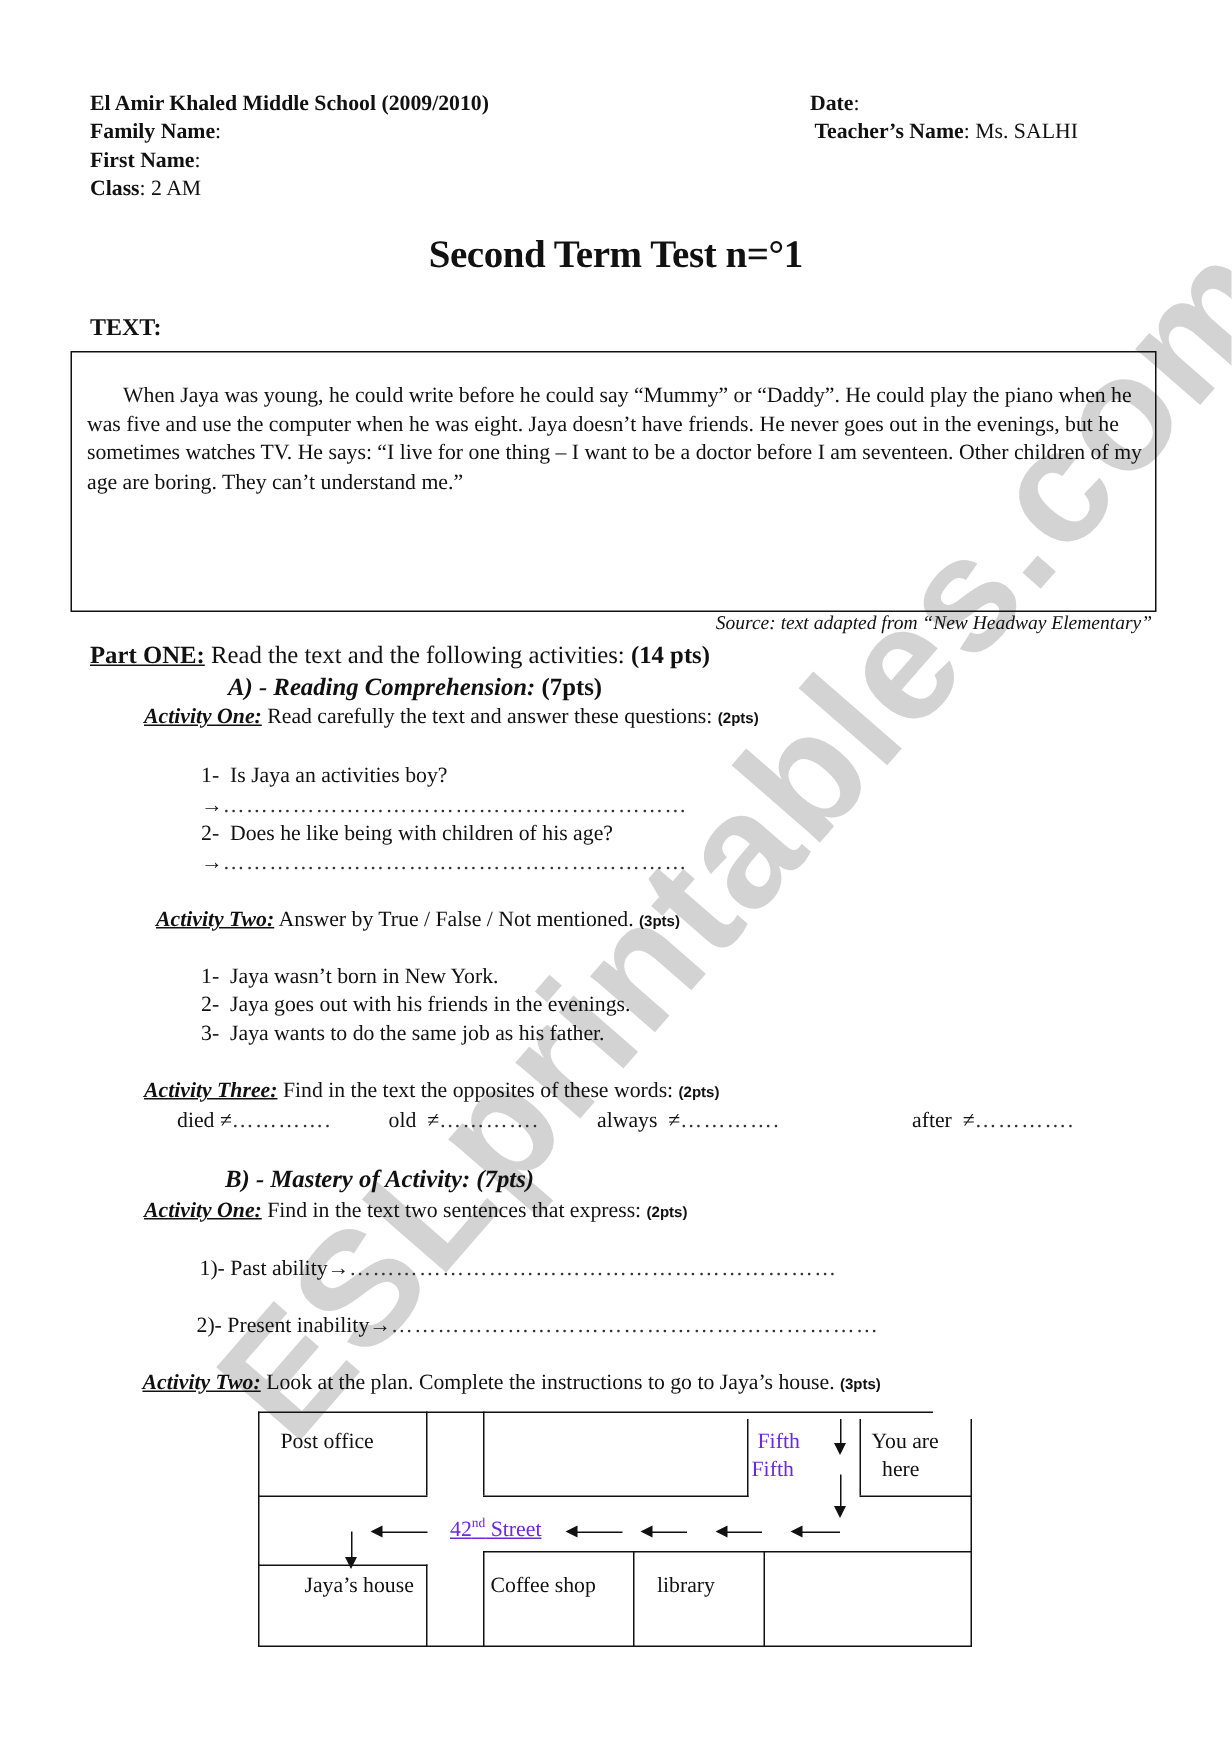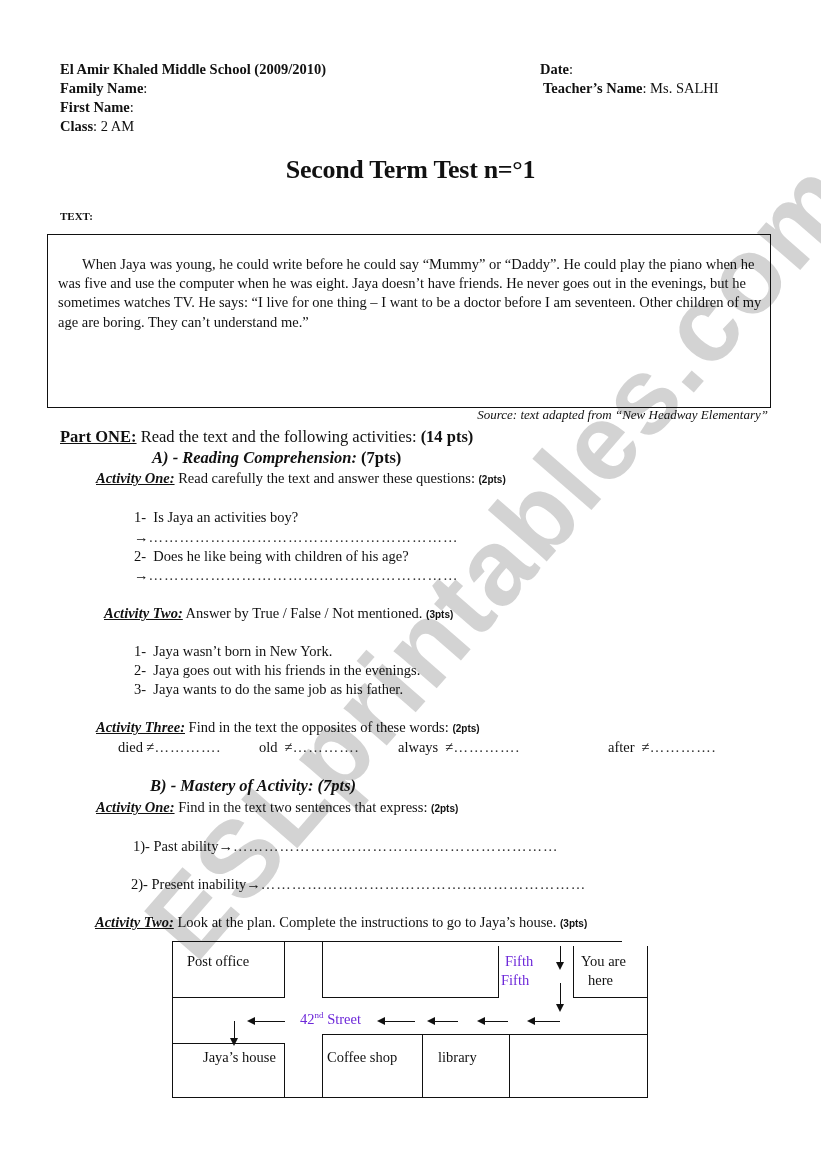--- a/index.html
+++ b/index.html
@@ -81,21 +81,21 @@
 
 <div class="abs hdr" style="left:540px; top:60px;">
   <span class="b">Date</span><span>:</span>
 </div>
 <div class="abs hdr" style="left:543px; top:79px;">
   <span class="b">Teacher’s Name</span><span>: Ms. SALHI</span>
 </div>
 
 <div class="title">Second Term Test n=°1</div>
 
-<div class="abs b" style="left:60px; top:210px; font-size:11px;">TEXT:</div>
+<div class="abs b" style="left:60px; top:210px; font-size:16px;">TEXT:</div>
 
 <div class="textbox">
   <p>When Jaya was young, he could write before he could say “Mummy” or “Daddy”. He could play the piano when he was five and use the computer when he was eight. Jaya doesn’t have friends. He never goes out in the evenings, but he sometimes watches TV. He says: “I live for one thing – I want to be a doctor before I am seventeen. Other children of my age are boring. They can’t understand me.”</p>
 </div>
 <div class="source">Source: text adapted from “New Headway Elementary”</div>
 
 <div class="abs" style="left:60px; top:427px; font-size:16.5px;">
   <span class="b" style="text-decoration:underline;">Part ONE:</span><span> Read the text and the following activities: </span><span class="b">(14 pts)</span>
 </div>
 
@@ -191,21 +191,21 @@
   <div class="ln" style="left:150px; top:93px; width:326px; height:1px;"></div>
   <div class="ln" style="left:150px; top:93px; width:1px; height:64px;"></div>
   <div class="ln" style="left:250px; top:93px; width:1px; height:64px;"></div>
   <div class="ln" style="left:337px; top:93px; width:1px; height:64px;"></div>
 
   <div class="lbl" style="left:15px; top:12px;">Post office</div>
   <div class="lbl red" style="left:333px; top:12px;">Fifth</div>
   <div class="lbl red" style="left:329px; top:31px;">Fifth</div>
   <div class="lbl" style="left:409px; top:12px;">You are</div>
   <div class="lbl" style="left:416px; top:31px;">here</div>
-  <div class="lbl red" style="left:128px; top:69px;">
+  <div class="lbl red" style="left:128px; top:69px;text-decoration:underline;">
     <span>42</span><sup style="font-size:9px;">nd</sup><span> Street</span>
   </div>
   <div class="lbl" style="left:7px; top:108px;margin-left:24px;">Jaya’s house</div>
   <div class="lbl" style="left:155px; top:108px;">Coffee shop</div>
   <div class="lbl" style="left:266px; top:108px;">library</div>
 
   <div class="arrow-d" style="left:388px; top:5px; height:22px;"></div>
   <div class="arrow-d" style="left:388px; top:42px; height:27px;"></div>
 
   <div class="arrow-l" style="left:357px; top:80px; width:31px;"></div>

